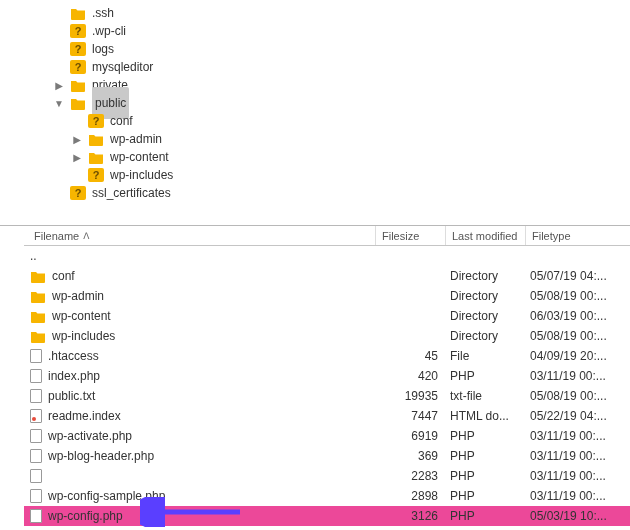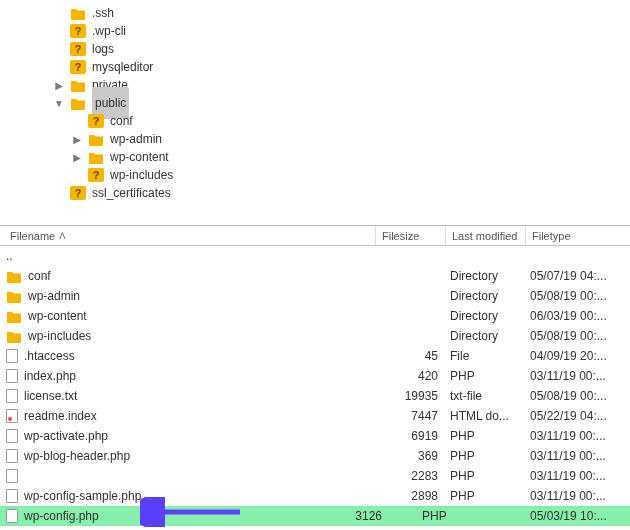--- a/index.html
+++ b/index.html
@@ -85,20 +85,21 @@
     }
     .list-panel {
       display: flex;
       flex-direction: column;
     }
     .list-header, .list-row {
       display: grid;
       grid-template-columns: 1fr 70px 80px 100px;
       align-items: center;
       padding: 0 4px;
+      margin-left: 24px;
     }
     .list-header {
       height: 20px;
       font-size: 11px;
       color: #555;
       border-bottom: 1px solid #c5c5c5;
     }
     .list-header > div {
       border-right: 1px solid #ddd;
       padding: 0 6px;
@@ -110,22 +111,21 @@
     .sort-caret {
       margin-left: 4px;
       font-size: 9px;
       color: #666;
     }
     .list-row {
       height: 20px;
       padding-left: 6px;
     }
     .list-row.highlighted {
-      background: #86efac;
-      gap: 28px;
+      background: #ec4899;
     }
     .cell-name {
       display: flex;
       align-items: center;
       overflow: hidden;
     }
     .cell-size { text-align: right; padding-right: 8px; }
     .cell-type { padding-left: 4px; }
     .cell-mod { padding-left: 4px; white-space: nowrap; overflow: hidden; text-overflow: ellipsis; }
     .arrow-annotation {
@@ -298,21 +298,21 @@
           <span class="file-icon"></span>
           <span>index.php</span>
         </div>
         <div class="cell-size">420</div>
         <div class="cell-type">PHP</div>
         <div class="cell-mod">03/11/19 00:...</div>
       </div>
       <div class="list-row">
         <div class="cell-name">
           <span class="file-icon"></span>
-          <span>license.txt</span>
+          <span>public.txt</span>
         </div>
         <div class="cell-size">19935</div>
         <div class="cell-type">txt-file</div>
         <div class="cell-mod">05/08/19 00:...</div>
       </div>
       <div class="list-row">
         <div class="cell-name">
           <span class="file-icon colored"></span>
           <span>readme.index</span>
         </div>

